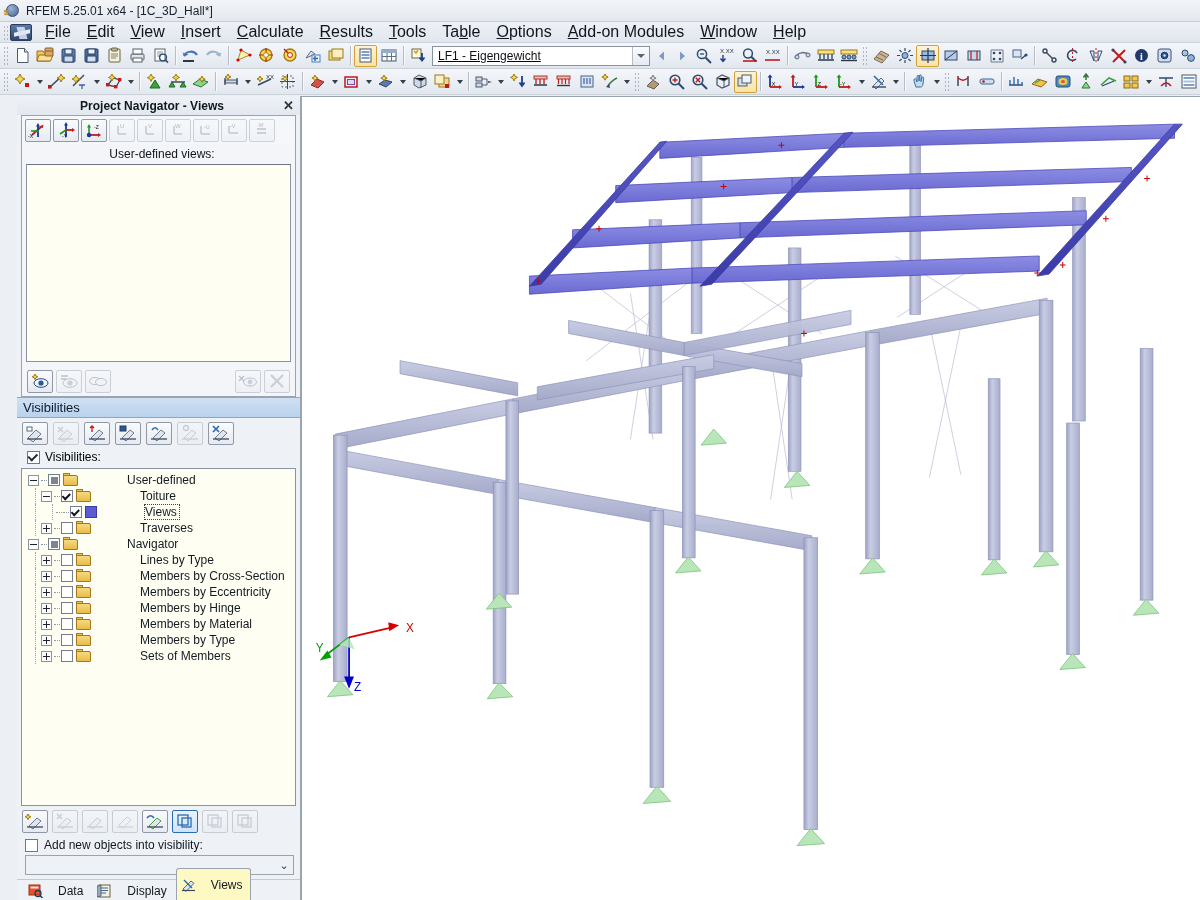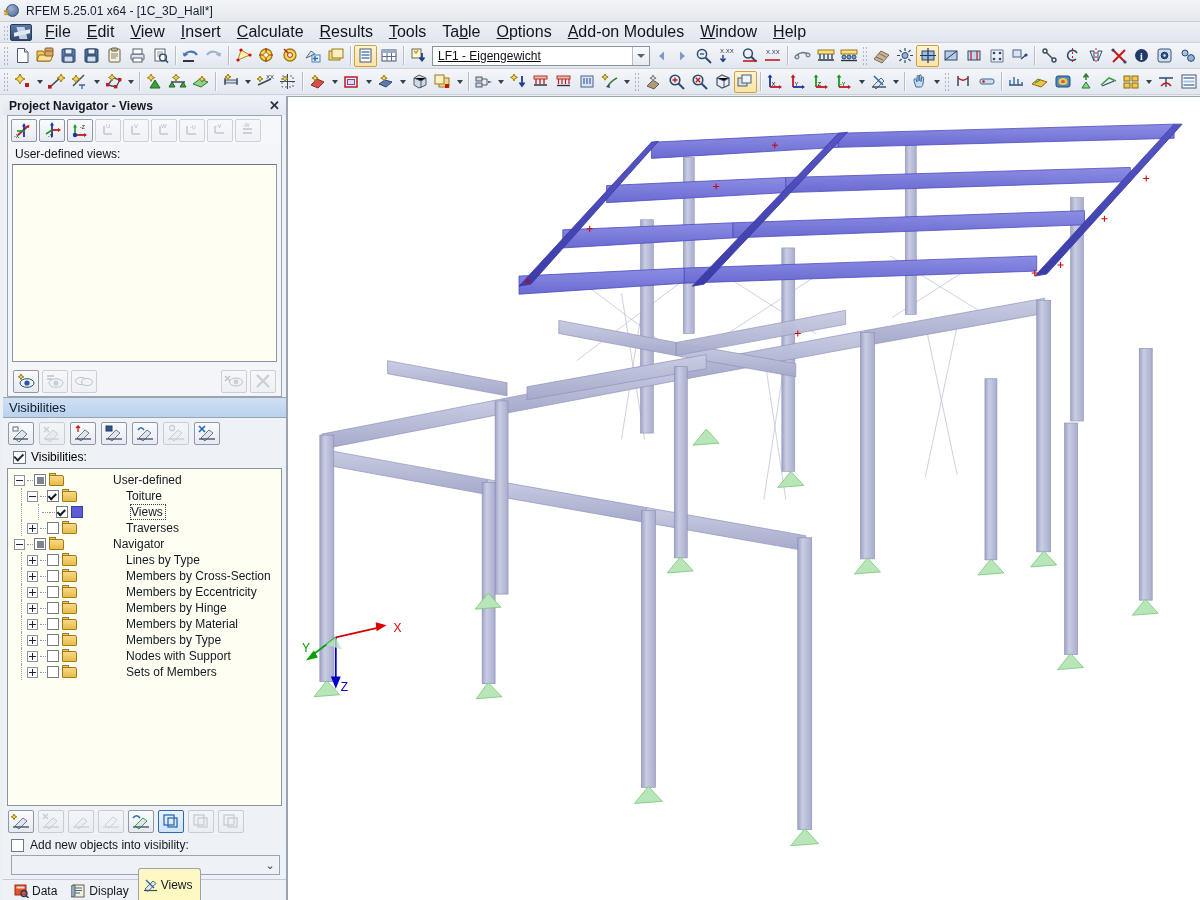--- a/index.html
+++ b/index.html
@@ -192,21 +192,22 @@
     flex: 0 0 20px;
     border: 1px solid transparent; border-radius: 2px;
   }
 
   
   .body {
     flex: 1;
     display: flex;
     min-height: 0;
     background: #eceff4;
-    padding: 1px 0 0 3px;
+    padding: 1px 0 0 17px;
+    text-align: center;
   }
 
   
   .navigator {
     width: 284px;
     flex: 0 0 284px;
     display: flex;
     flex-direction: column;
     background: #eef1f5;
     border-right: 1px solid #9aa3b0;
@@ -447,21 +448,21 @@
     height: 21px;
     display: flex; align-items: flex-end;
     padding-left: 6px;
     gap: 1px;
     background: #eef1f5;
     border-top: 1px solid #c3cad4;
   }
   .ntab {
     height: 19px;
     display: flex; align-items: center;
-    gap: 3px;
+    gap: 15px;
     padding: 0 7px 0 4px;
     font-size: 12px;
     color: #101820;
     border: 1px solid transparent;
     border-bottom: none;
   }
   .ntab.active {
     background: #fef9c3;
     border-color: #9aa3b0;
     border-radius: 3px 3px 0 0;
@@ -1482,33 +1483,20 @@
           <div class="expander plus"></div>
           <div class="dotline"></div>
           <div class="tcbx"></div>
           <div class="folder">
               <div class="tab"></div>
               <div class="back"></div>
             </div>
           <div class="tlabel">Members by Type</div>
         </div>
 
-        <div class="tnode">
-          <div class="ind" style="width:11px"></div>
-          <div class="vline"></div>
-          <div class="ind" style="width:5px"></div>
-          <div class="expander plus"></div>
-          <div class="dotline"></div>
-          <div class="tcbx"></div>
-          <div class="folder">
-              <div class="tab"></div>
-              <div class="back"></div>
-            </div>
-          <div class="tlabel">Nodes with Support</div>
-        </div>
 
         <div class="tnode">
           <div class="ind" style="width:11px"></div>
           <div class="vline"></div>
           <div class="ind" style="width:5px"></div>
           <div class="expander plus"></div>
           <div class="dotline"></div>
           <div class="tcbx"></div>
           <div class="folder">
               <div class="tab"></div>

